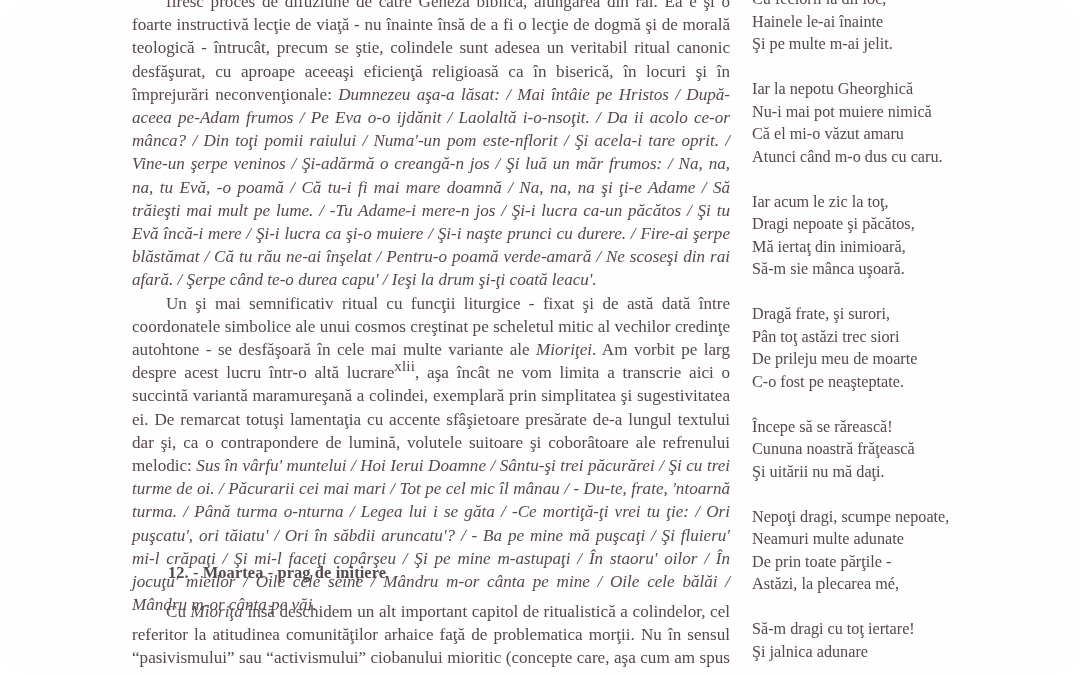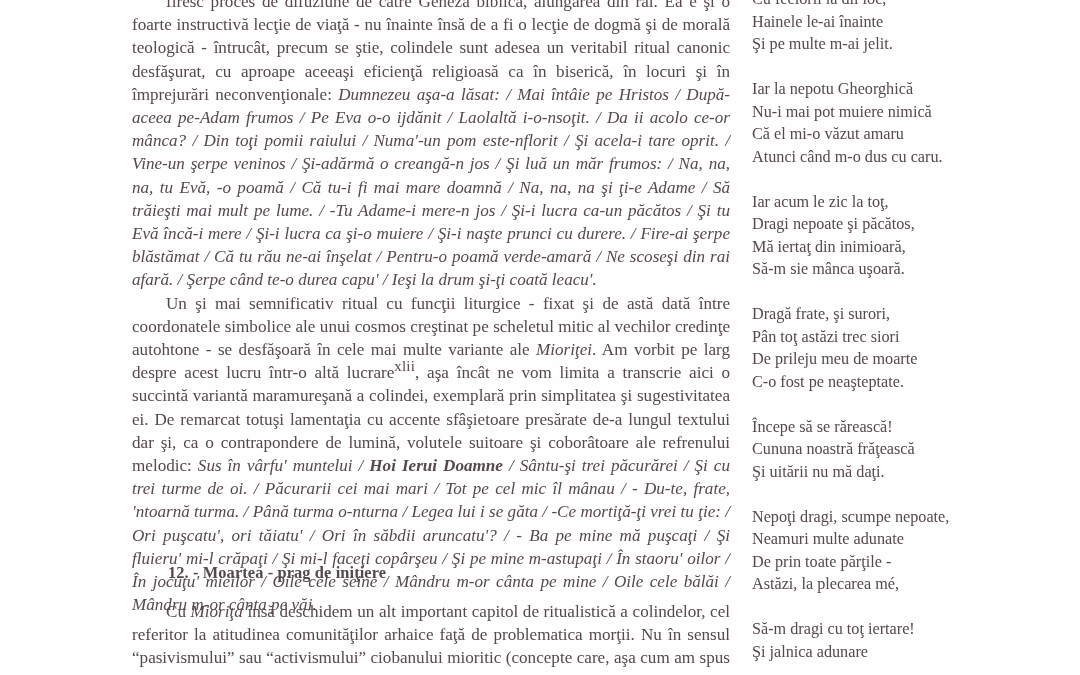--- a/index.html
+++ b/index.html
@@ -29,21 +29,21 @@
     font-size: 17.1px;
     line-height: 23.2px;
   }
   #main-column p {
     margin: 0;
   }
   .para-indent {
     text-indent: 34px;
   }
   .it { font-style: italic; }
-  .bi { font-style: italic; font-weight: bold; }
+  .bi { font-style: italic; font-weight: normal; }
   sup.fn {
     font-size: 15px;
     vertical-align: super;
     line-height: 0;
     letter-spacing: 0.2px;
   }
 
   #section-heading {
     position: absolute;
     left: 168px;

